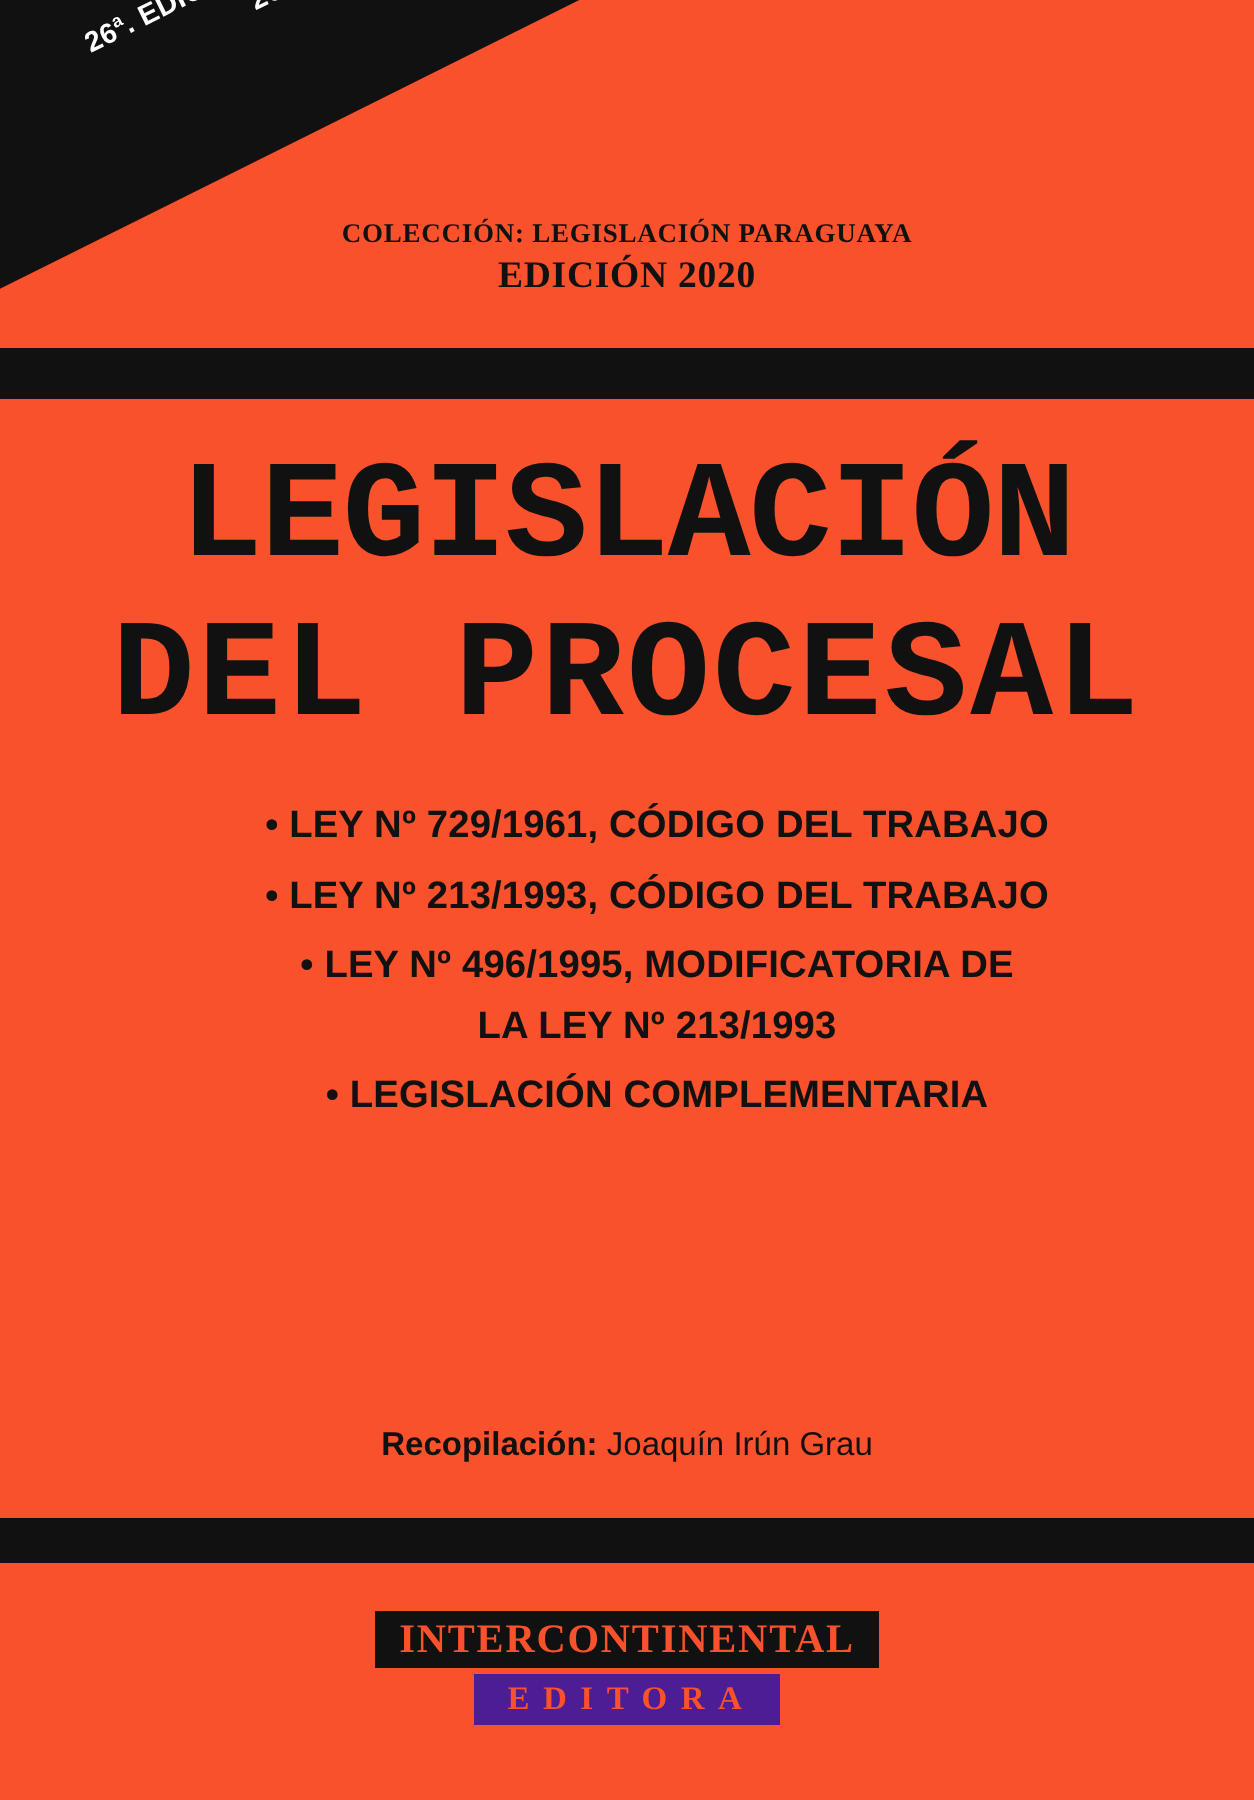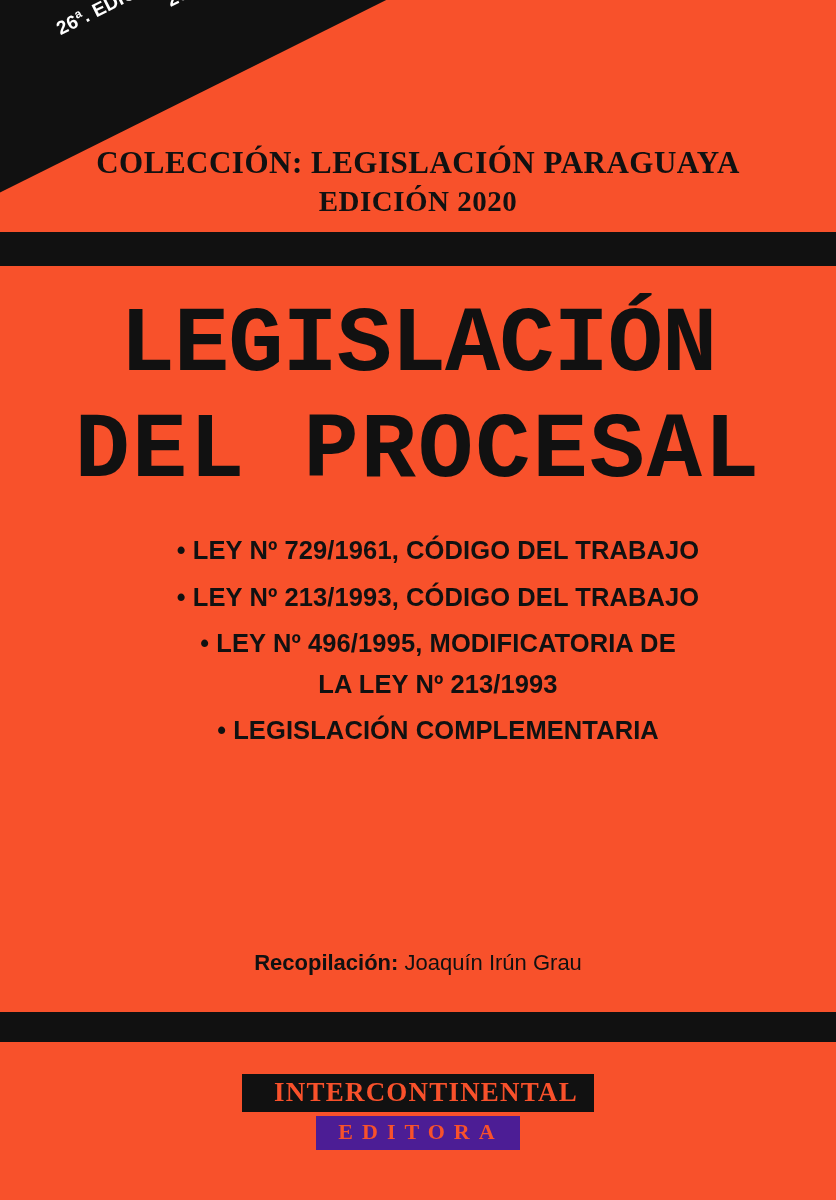--- a/index.html
+++ b/index.html
@@ -45,22 +45,22 @@
 
   
   .collection {
     position:absolute;
     top:145px; left:0; right:0;
     text-align:center;
     color:#111111;
     font-family:"Liberation Serif", serif;
     font-weight:bold;
   }
-  .collection .c1 { font-size:31px; letter-spacing:.5px; }
-  .collection .c2 { font-size:29px; letter-spacing:.5px; margin-top:4px; }
+  .collection .c1 { font-size:18px; letter-spacing:.5px; }
+  .collection .c2 { font-size:25px; letter-spacing:.5px; margin-top:4px; }
 
   
   .rule {
     position:absolute;
     left:0; width:836px;
     background:#111111;
   }
   .rule-top    { top:232px;  height:34px; }
   .rule-bottom { top:1012px; height:30px; }
 
@@ -122,21 +122,21 @@
     flex-direction:column;
     align-items:center;
   }
   .pub-name {
     background:#111111;
     color:#f8512b;
     font-family:"Liberation Serif", serif;
     font-weight:bold;
     font-size:27px;
     letter-spacing:1.2px;
-    padding:3px 16px 4px 32px;
+    padding:3px 16px 4px 16px;
   }
   .pub-sub {
     background:#4c1d95;
     color:#f8512b;
     font-family:"Liberation Serif", serif;
     font-weight:bold;
     font-size:22px;
     letter-spacing:9px;
     padding:3px 16px 5px 22px;
     margin-top:4px;

